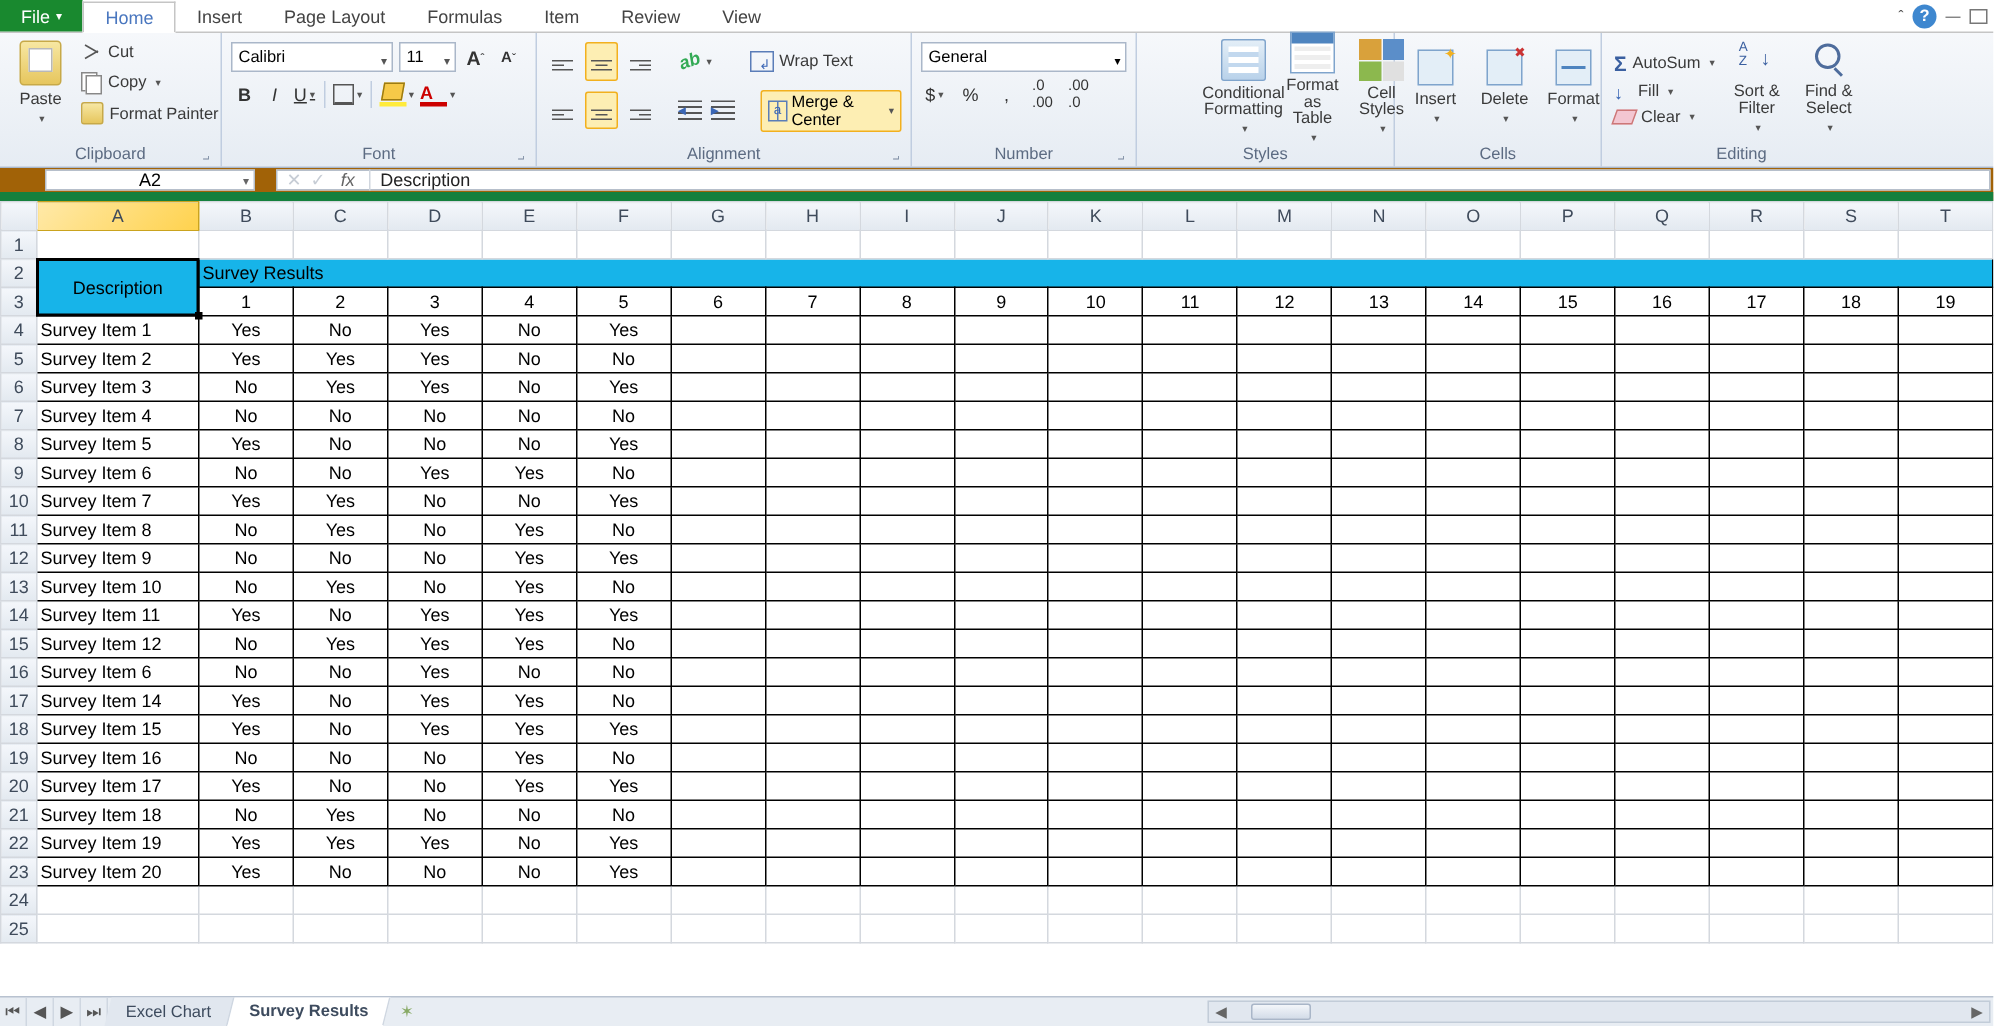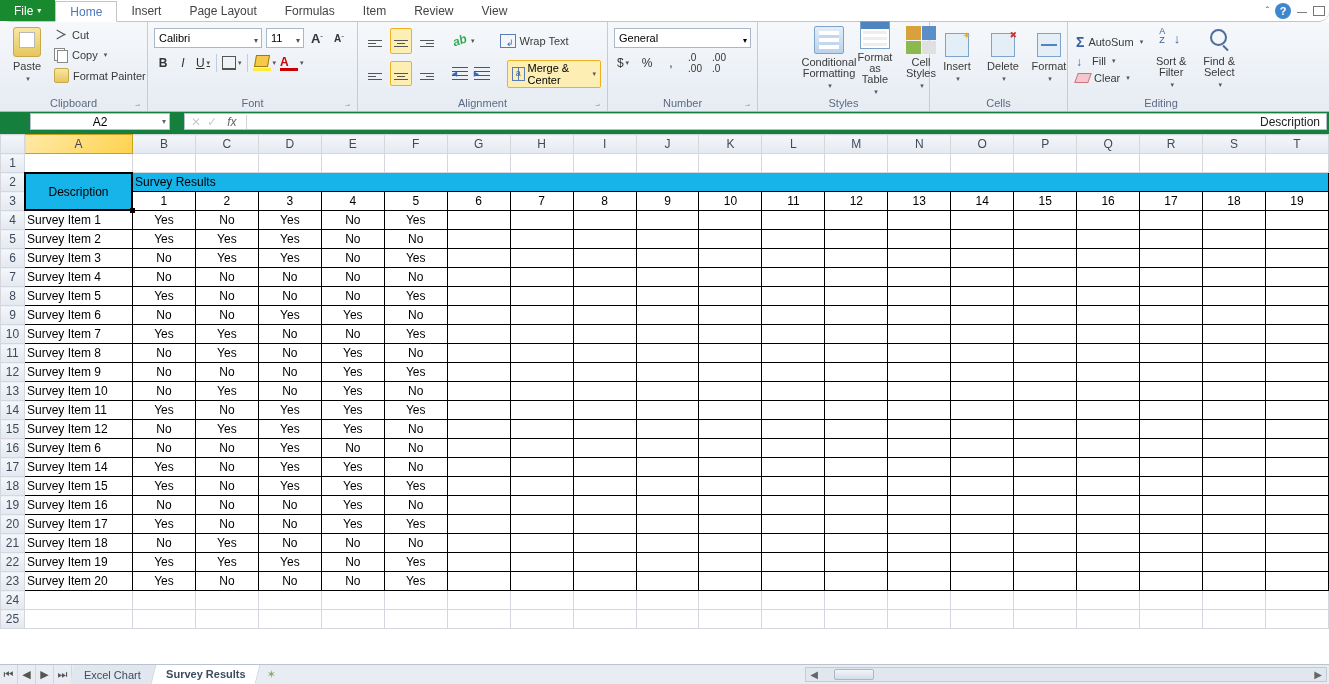--- a/index.html
+++ b/index.html
@@ -1,19 +1,19 @@
 <!DOCTYPE html>
 <html><head>
 <meta charset="utf-8">
 <style>
 * { box-sizing: border-box; margin: 0; padding: 0; font-family: "Segoe UI", Tahoma, sans-serif; }
 body { width: 1329px; height: 684px; background: #fff; overflow: hidden; font-size: 12px; user-select: none; }
 
 
-.menu-strip { height: 22px; background: #fff; display: flex; align-items: stretch; border-bottom: 1px solid #c5c5c5; position: relative; border-radius: 10px; }
+.menu-strip { height: 22px; background: #fff; display: flex; align-items: stretch; border-bottom: 1px solid #c5c5c5; position: relative; }
 .file-tab { background: #19892f; color: #fff; padding: 0 14px; display: flex; align-items: center; font-size: 12px; }
 .file-tab::after{content:"▾"; font-size:8px; margin-left:4px;}
 .menu-tab { padding: 0 14px; display: flex; align-items: center; color: #444; cursor: default; }
 .menu-tab.active { background: #fff; border:1px solid #c5c5c5; border-bottom:1px solid #fff; color: #4a77bf; position:relative; top:1px;}
 .menu-right { position:absolute; right:4px; top:0; height:22px; display:flex; align-items:center; gap:6px; color:#555;}
 .menu-right .help-icon{ width:16px;height:16px;border-radius:50%;background:#3e87cf;color:#fff;display:flex;align-items:center;justify-content:center;font-weight:bold;font-size:11px;}
 .menu-right span{font-size:10px;}
 .caret-up{font-size:9px;}
 .window-box{width:12px;height:10px;border:1px solid #777;}
 
@@ -107,21 +107,21 @@
 .i-down::before{content:"↓";color:#3a66b5;font-size:12px;}
 .i-eraser{width:14px;height:10px;background:#f3c6d1;border:1px solid #c77;transform:skewX(-20deg);display:inline-block;}
 .i-sort{width:26px;height:26px;position:relative;}
 .i-sort::before{content:"A\A Z";white-space:pre;font-size:9px;position:absolute;left:1px;top:0;color:#3a5fa0;line-height:9px;}
 .i-sort::after{content:"↓";position:absolute;right:4px;top:4px;font-size:13px;color:#3a5fa0;}
 .i-find{width:26px;height:26px;position:relative;}
 .i-find::before{content:"";position:absolute;width:13px;height:13px;border:2px solid #4e6c9c;border-radius:50%;top:2px;left:4px;}
 .i-find::after{content:"";position:absolute;width:7px;height:2px;background:#4e6c9c;bottom:4px;right:3px;transform:rotate(45deg);}
 
 
-.namebox-row{height:22px;border-bottom:3px solid #15803d;display:flex;align-items:stretch;background:#15803d;text-align:right;}
+.namebox-row{height:22px;border-bottom:6px solid #15803d;display:flex;align-items:stretch;background:#a16207;}
 .namebox{width:140px;border:1px solid #b6bfcb;background:#fff;margin:1px 0 1px 30px;display:flex;align-items:center;padding:0 4px;position:relative;font-size:12px;justify-content:center;}
 .namebox::after{content:"▾";position:absolute;right:3px;font-size:8px;color:#666;}
 .fx-area{display:flex;align-items:center;flex:1;background:#fff;border:1px solid #b6bfcb;margin:1px 2px 1px 0;}
 .fx-btns{display:flex;align-items:center;gap:6px;padding:0 6px;border-right:1px solid #d0d6de;color:#9aa4b1;}
 .fx-lbl{font-style:italic;font-size:12px;color:#666;padding:0 4px;}
 .fx-input{flex:1;padding:0 6px;font-size:12px;color:#222;}
 
 
 .grid-wrap{position:relative;height:530px;overflow:hidden;background:#fff;}
 table.grid{border-collapse:collapse;table-layout:fixed;}

